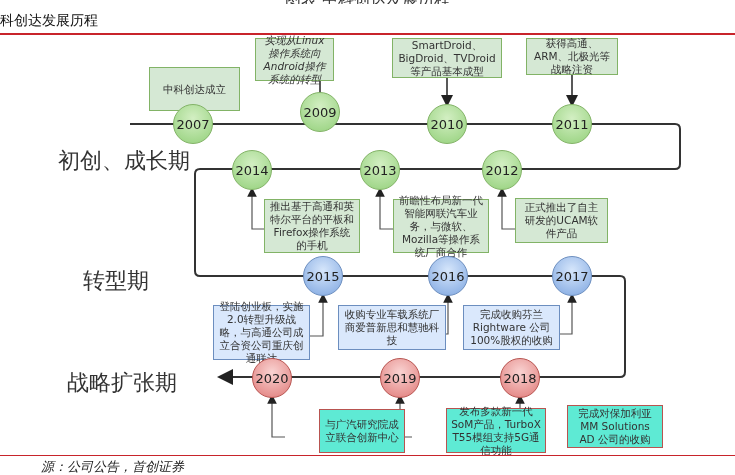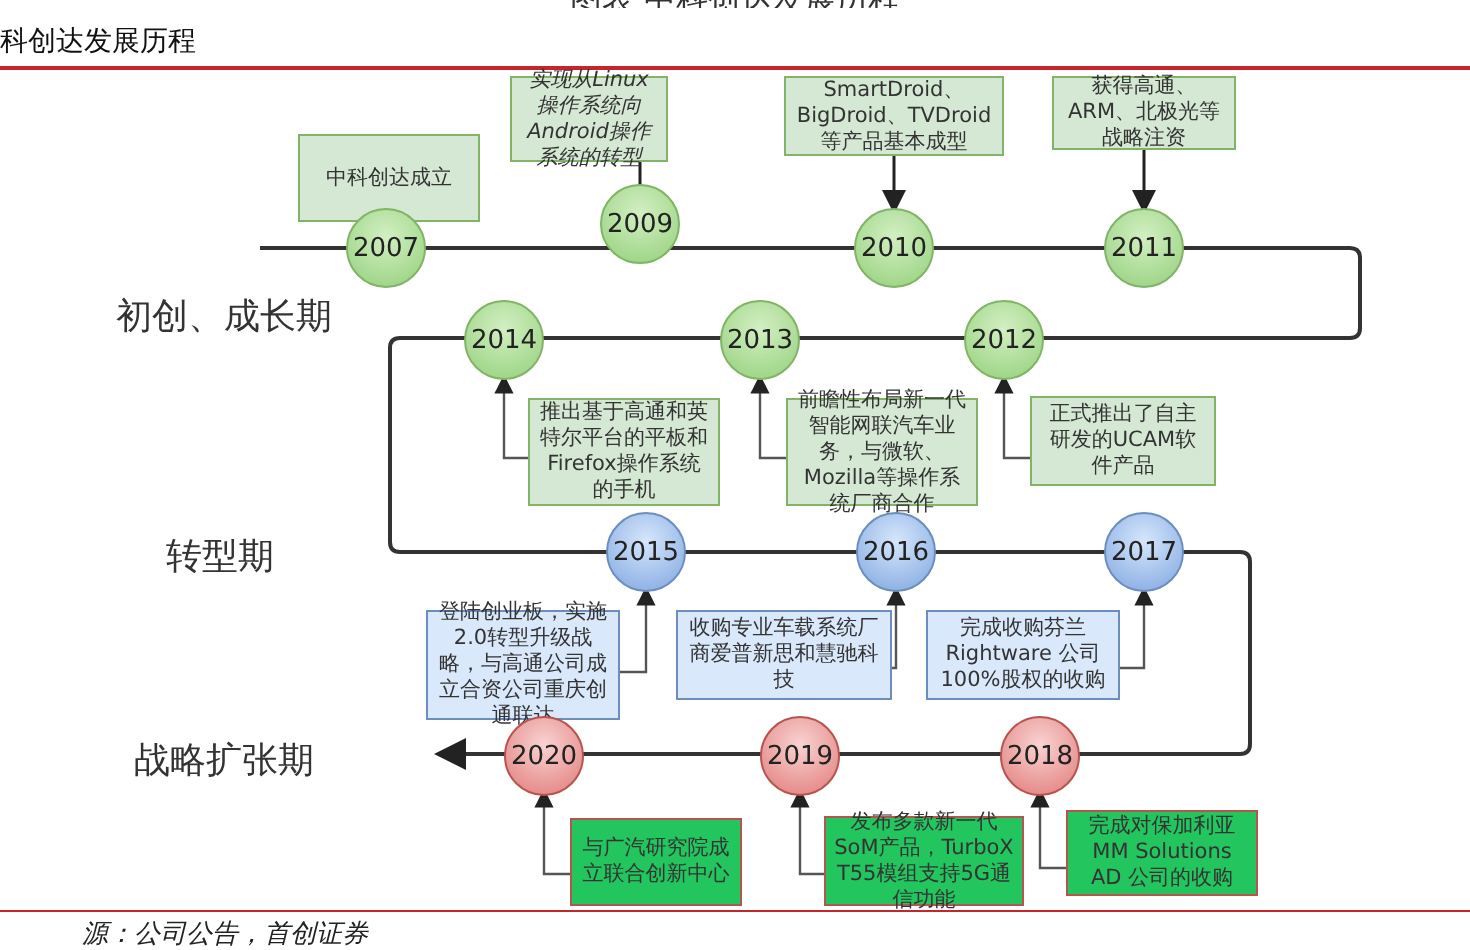--- a/index.html
+++ b/index.html
@@ -7,27 +7,27 @@
          font-family:"DejaVu Sans", sans-serif; color:#222; }
   .topcut { position:absolute; left:0; top:-10px; width:735px; height:14px;
             font-size:16px; color:#333; text-align:center; overflow:hidden; }
   .fig-title { position:absolute; left:0; top:12px; font-size:14px; color:#111; }
   .rule { position:absolute; left:0; width:735px; height:2px; background:#c8242b; }
   .rule.top { top:33px; }
   .rule.bottom { top:455px; height:1px; }
   .source { position:absolute; left:0; top:458px; font-size:13px; font-style:italic;
             font-family:"DejaVu Serif", serif; color:#222;padding-left:41px; }
   svg#diagram { position:absolute; left:0; top:0; }
-  .phase { position:absolute; font-size:18px; color:#333; white-space:nowrap; }
+  .phase { position:absolute; font-size:22px; color:#333; white-space:nowrap; }
   .box { position:absolute; box-sizing:border-box; display:flex; align-items:center;
          justify-content:center; text-align:center; font-size:10.5px; line-height:13px;
          padding:2px 4px; color:#333; }
   .box.g { background:#d5e8d4; border:1.5px solid #82b366; }
   .box.b { background:#dae8fc; border:1.5px solid #6c8ebf; }
-  .box.r { background:#22c55e; border:1.5px solid #b85450; }
+  .box.r { background:#5eead4; border:1.5px solid #b85450;margin-left:34px; }
   .node { position:absolute; width:40px; height:40px; border-radius:50%; box-sizing:border-box;
           display:flex; align-items:center; justify-content:center; font-size:13px;
           font-family:"DejaVu Sans", sans-serif; color:#222; }
   .node.g { background:radial-gradient(circle at 50% 35%, #d3efc3, #93d07a); border:1.5px solid #82b366; }
   .node.b { background:radial-gradient(circle at 50% 35%, #d6e6fb, #7ea6e0); border:1.5px solid #6c8ebf; }
   .node.r { background:radial-gradient(circle at 50% 35%, #f9d3d2, #e07a78); border:1.5px solid #b85450; }
 </style>
 </head>
 <body>
 

